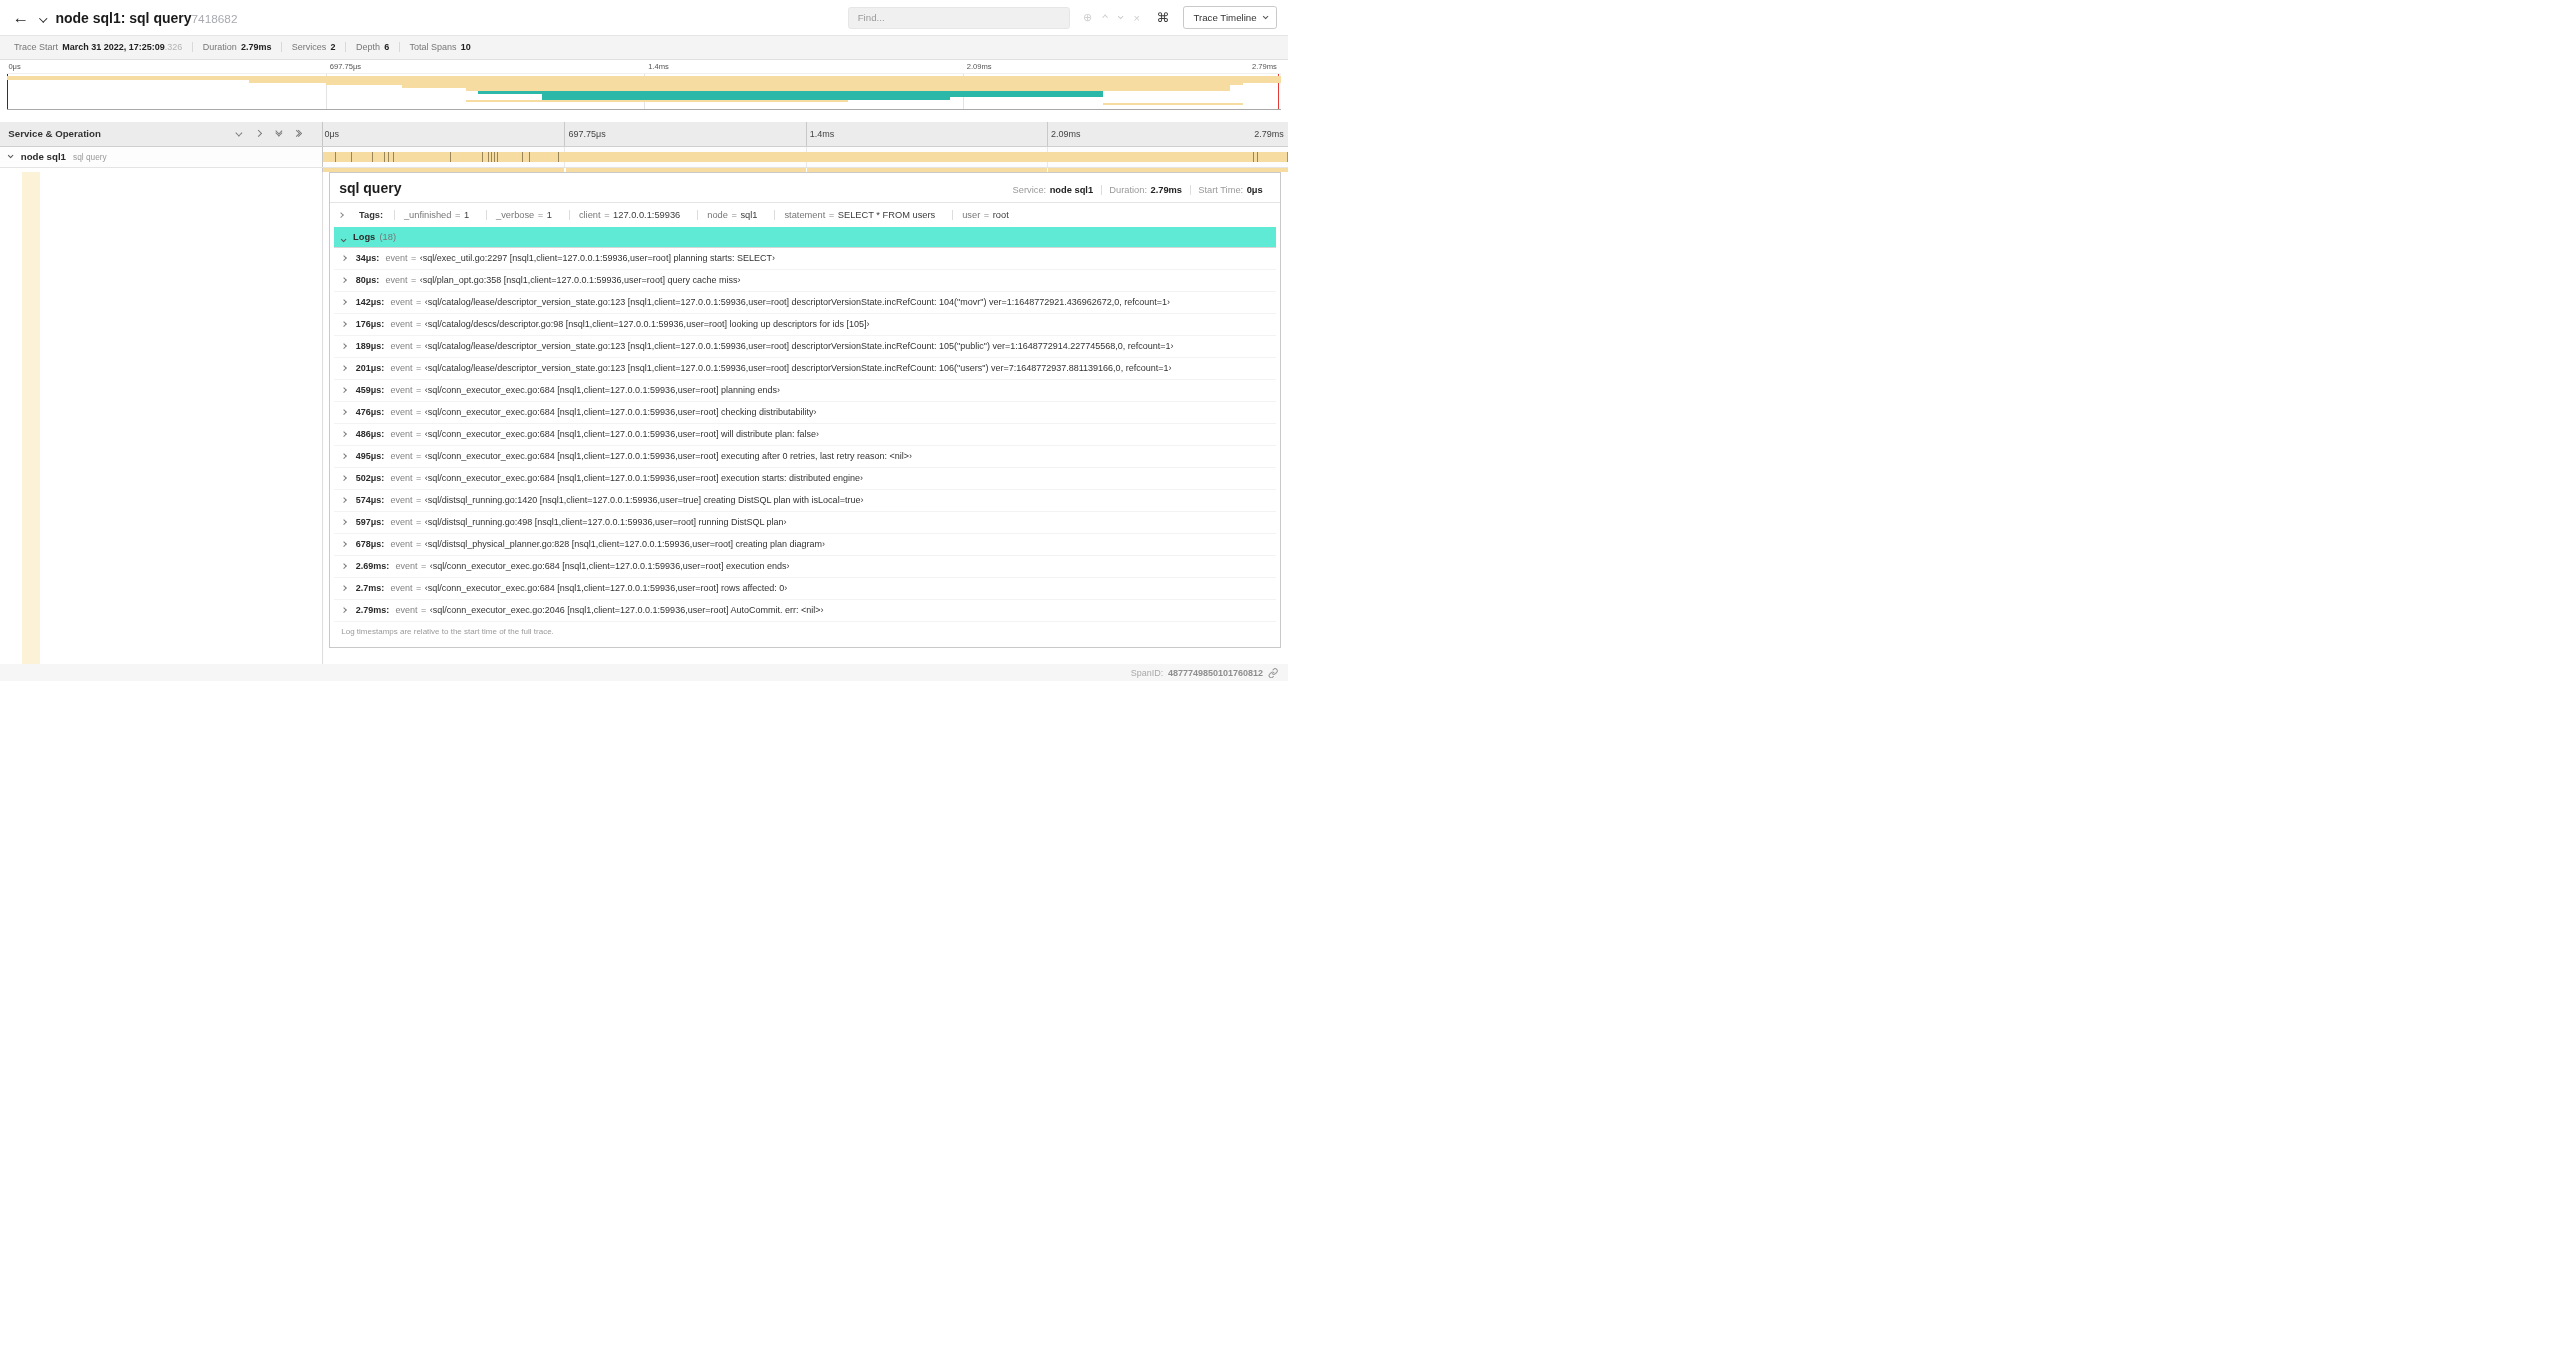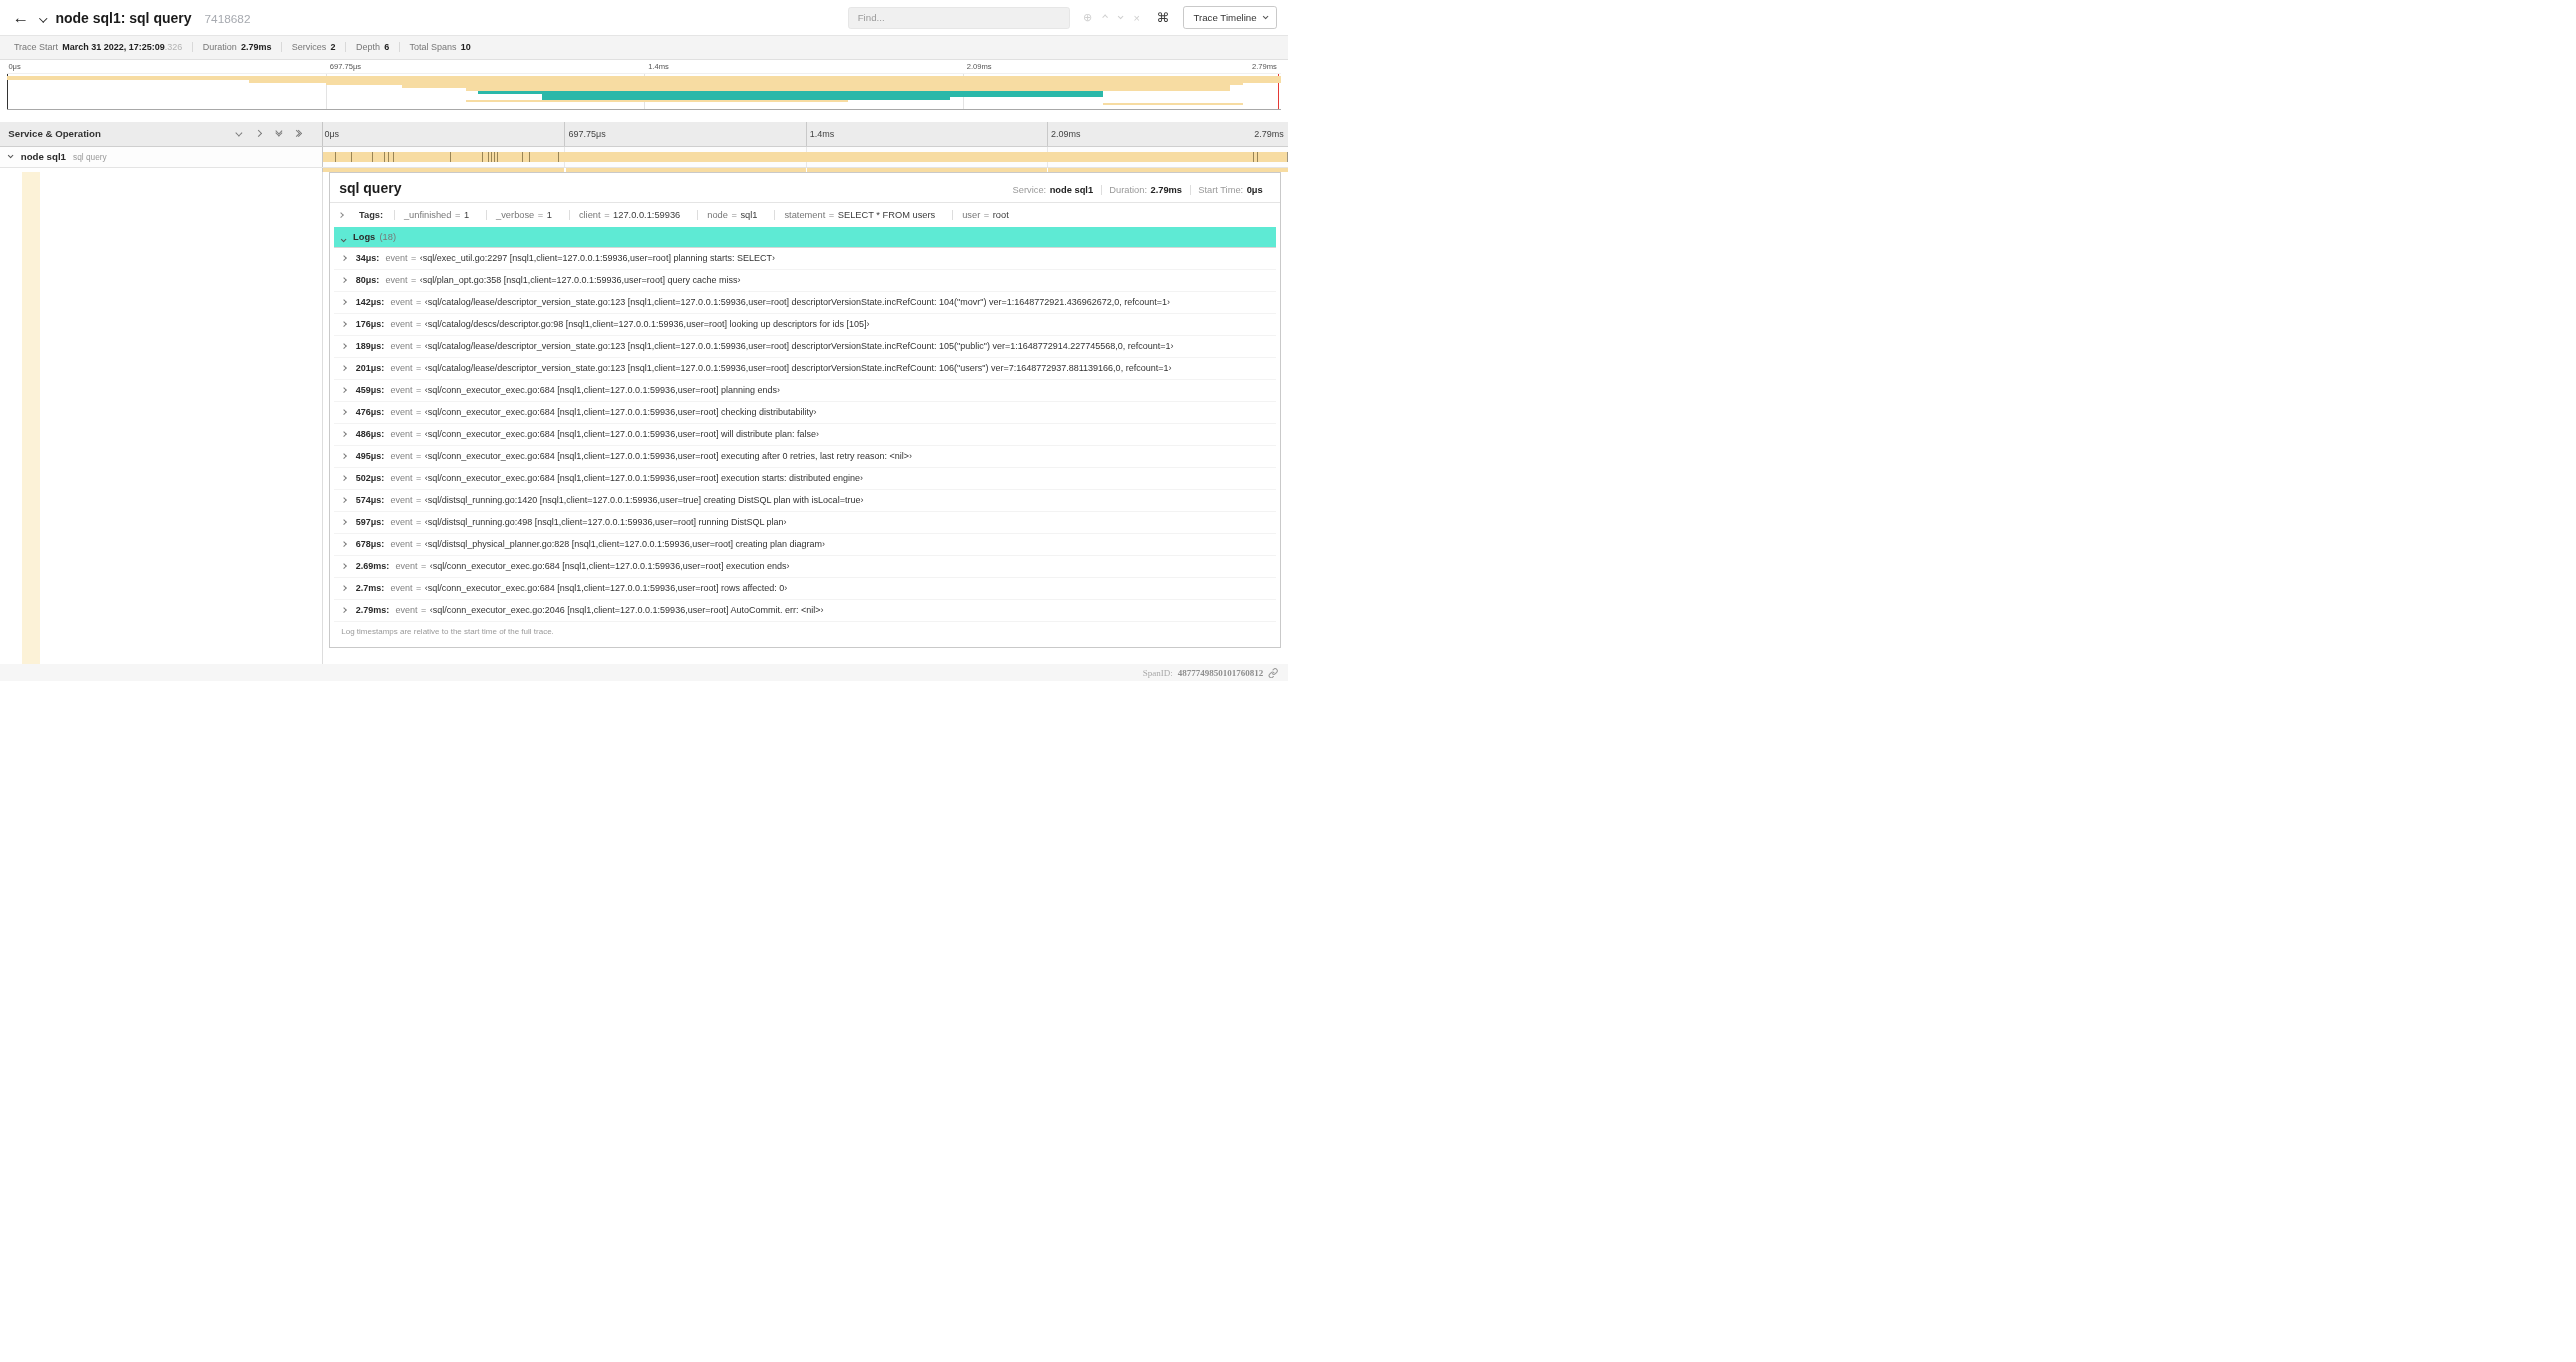--- a/index.html
+++ b/index.html
@@ -11,21 +11,21 @@
   .topbar { height:36px; flex:0 0 36px; display:flex; align-items:center; padding:0 11px 0 12.5px;
             background:#fff; border-bottom:0.7px solid #e5e5e5; }
   .back-btn { font-size:16.6px; color:#2a2a2a; background:none; border:none; cursor:pointer; width:23.5px; text-align:left; }
   .title-chev { margin:0 9.7px 0 4.2px; color:#222; }
   .cv { display:inline-block; width:5.5px; height:5.5px; border-right:1.4px solid currentColor; border-bottom:1.4px solid currentColor; }
   .cv-down { transform:rotate(45deg) translateY(-0.7px); }
   .cv-right { transform:rotate(-45deg); }
   .cv-up { transform:rotate(-135deg); }
   .cv-sm { width:4.2px; height:4.2px; border-width:1px; }
   .page-title { font-size:14px; font-weight:bold; color:#1a1a1a; white-space:nowrap; }
-  .trace-id { font-size:11.8px; font-weight:normal; color:#a7aab0; margin-left:13px; }
+  .trace-id { font-size:11.8px; font-weight:normal; color:#a7aab0; margin-left:0; }
   .topbar-right { margin-left:auto; display:flex; align-items:center; gap:9.7px; }
   .find-input { width:222px; height:22px; background:#f0f0f0; border:0.7px solid #e6e6e6; border-radius:2.8px;
                 padding:0 8.3px; font-size:9.7px; color:#444; font-family:inherit; }
   .find-input::placeholder { color:#9a9a9a; }
   .find-nav { display:flex; align-items:center; gap:11px; color:#cfcfcf; font-size:11px; padding:0 2.8px; }
   .find-nav .cv { border-width:1.4px; }
   .cmd-btn { background:none; border:none; font-size:13px; color:#3c3c3c; cursor:pointer; padding:1.4px 4.2px; }
   .view-btn { display:flex; align-items:center; gap:6.2px; background:#fff; border:0.7px solid #c9c9c9; border-radius:2.8px;
               padding:4.8px 9px; font-size:9.7px; color:#333; cursor:pointer; font-family:inherit; }
   .view-btn .cv { color:#555; }
@@ -115,21 +115,21 @@
              border-bottom:0.7px solid #f3f3f3; }
   .log-row .cv { position:absolute; left:8.3px; top:8.3px; color:#777; }
   .log-time { font-weight:bold; color:#2b2b2b; margin-right:6.2px; }
   .log-key { color:#828282; }
   .log-eq { color:#828282; margin:0 3.5px; }
   .log-val { color:#333; }
   .logs-footnote { padding:5.5px 7.6px 6.2px 7.6px; font-size:8px; color:#9a9a9a; }
 
   
   .footer-band { flex:0 0 16.6px; height:16.6px; background:#f6f6f6; display:flex; align-items:center;
-                 justify-content:flex-end; padding-right:9.7px; gap:4.8px;font-family:Liberation Serif, serif; }
+                 justify-content:flex-end; padding-right:9.7px; gap:4.8px; }
   .spanid-label { font-size:9px; color:#a9a9a9; }
   .spanid-value { font-size:9px; color:#8e8e8e; font-weight:bold; }
   .link-icon svg { display:block; }
 </style>
 </head>
 <body>
 
 <div class="app">
 
   <header class="topbar">

